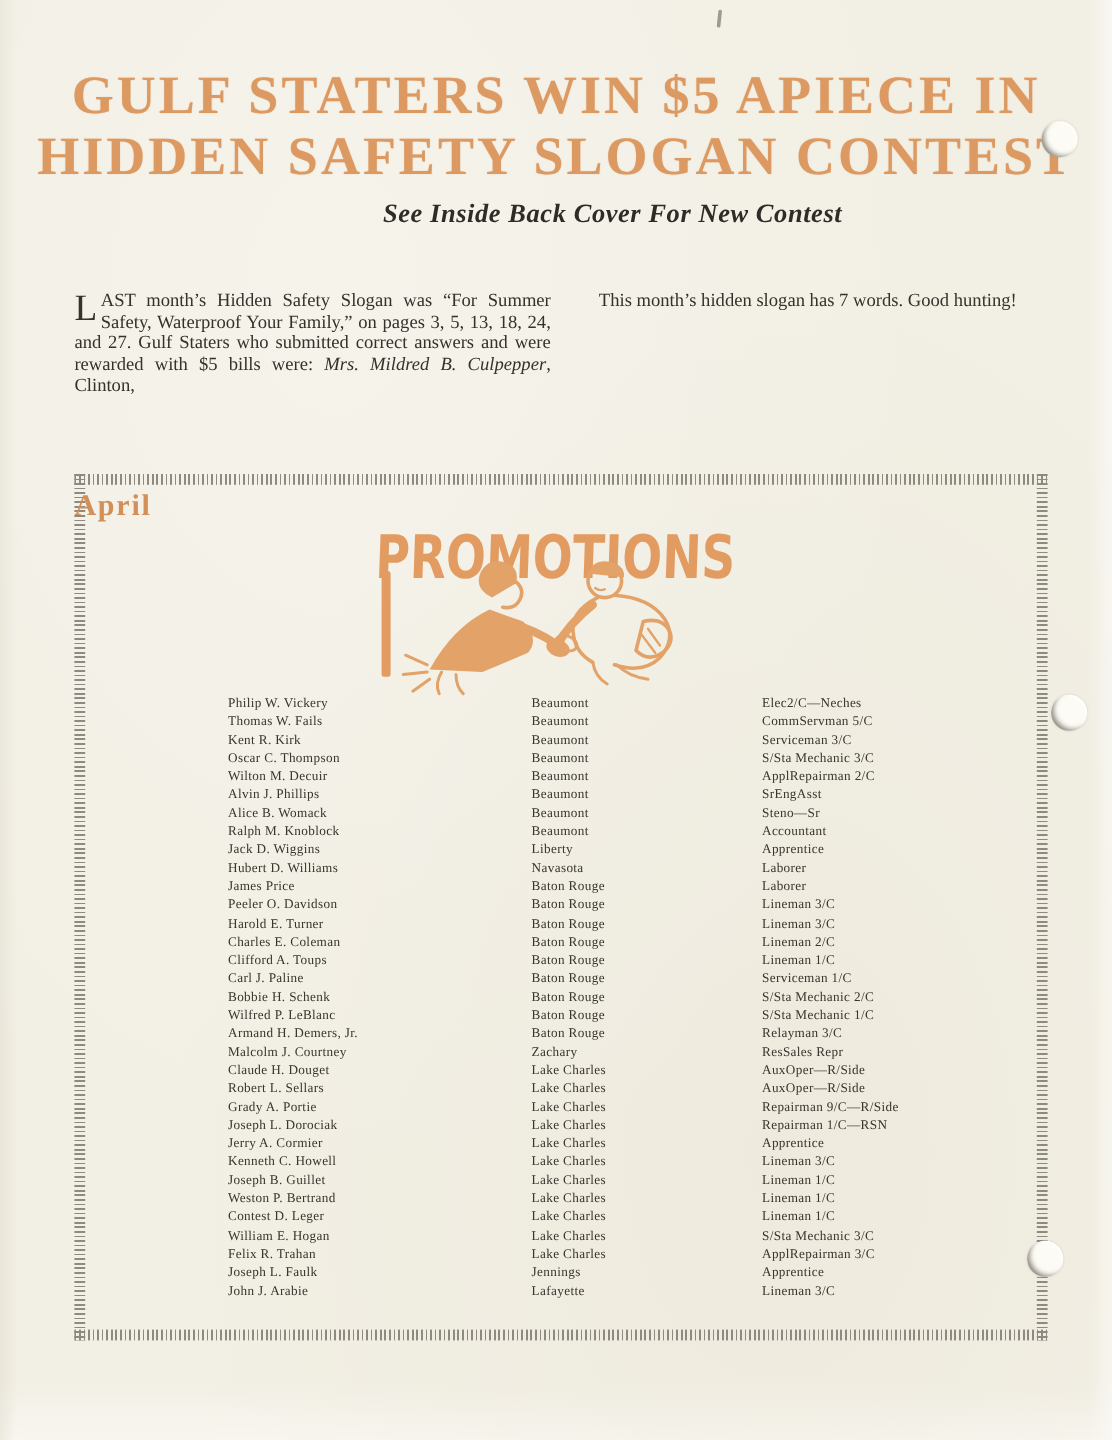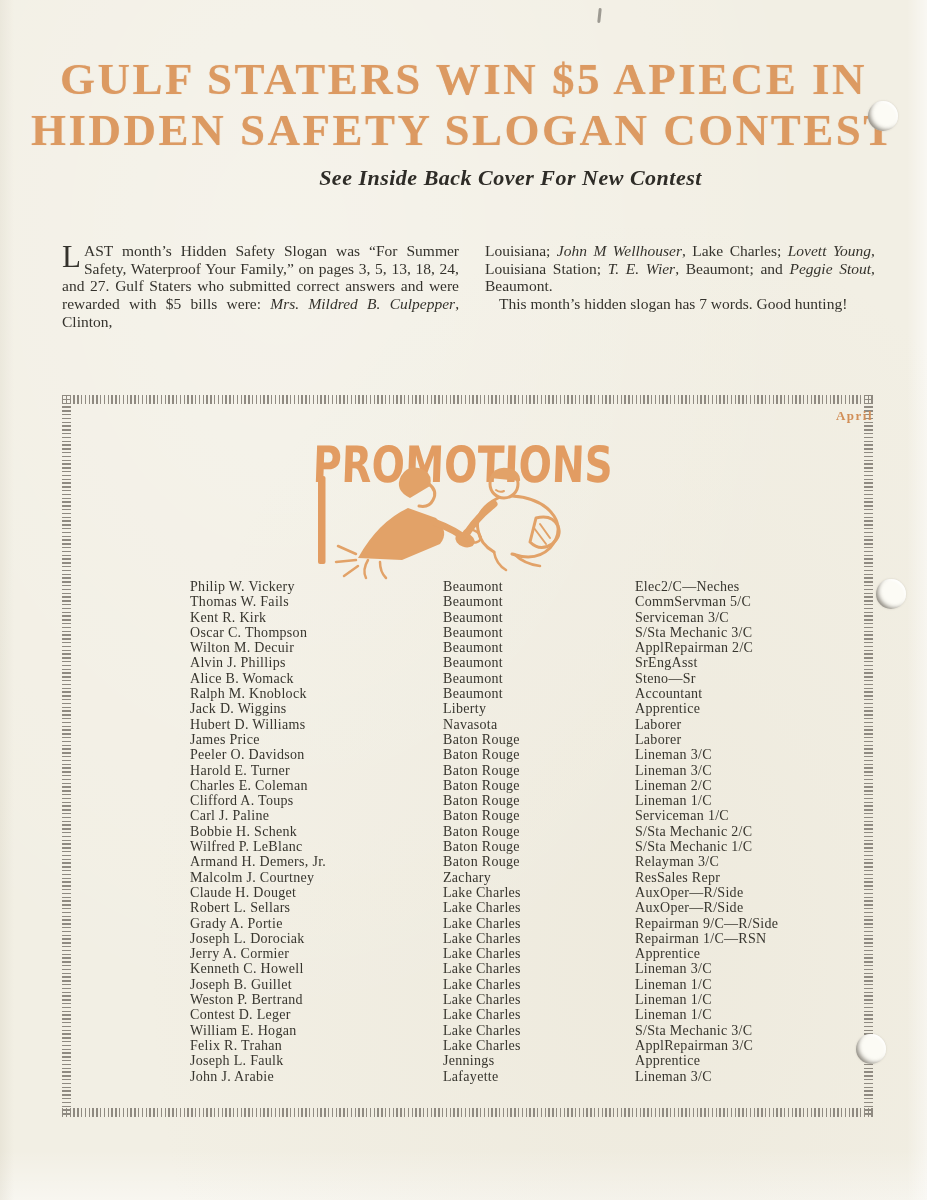--- a/index.html
+++ b/index.html
@@ -52,31 +52,31 @@
     position:absolute;left:62px;top:395px;width:811px;height:722px;
   }
   .bord{position:absolute;background-color:transparent;}
   .bord.h{left:0;right:0;height:9px;
     background-image:repeating-linear-gradient(to right,#8f8a81 0px,#8f8a81 1.4px,rgba(143,138,129,0) 1.4px,rgba(143,138,129,0) 3.8px);}
   .bord.v{top:0;bottom:0;width:9px;
     background-image:repeating-linear-gradient(to bottom,#8f8a81 0px,#8f8a81 1.4px,rgba(143,138,129,0) 1.4px,rgba(143,138,129,0) 3.8px);}
   .bord.top{top:0;} .bord.bottom{bottom:0;}
   .bord.left{left:0;} .bord.right{right:0;}
   .promo-month{
-    position:absolute;top:13px;left:0;width:100%;text-align:right;
-    color:#d28f58;font-size:13px;font-weight:bold;letter-spacing:1.5px;
+    position:absolute;top:13px;left:0;width:100%;text-align:left;
+    color:#d28f58;font-size:25px;font-weight:bold;letter-spacing:1.5px;
   }
   .promo-art{
     position:absolute;top:37px;left:50%;transform:translateX(-50%);
     width:340px;height:152px;
   }
   
   .promo-table{
     position:absolute;top:184px;left:128px;right:18px;
-    font-size:14px;color:#37352e;
+    font-size:11px;color:#37352e;
   }
   .trow{display:grid;grid-template-columns:253px 192px 1fr;line-height:15.3px;}
   .tcell{white-space:nowrap;letter-spacing:.3px;}
   
   .hole{
     position:absolute;width:30px;height:30px;border-radius:50%;
     background:#fcfbf5;
     box-shadow:inset 4px -3px 4px -2px rgba(88,82,70,.65), inset -2px 2px 3px -1px rgba(255,255,255,.9), 0 0 2px rgba(120,112,96,.25);
     z-index:5;
   }
@@ -95,21 +95,20 @@
     <div>GULF STATERS WIN $5 APIECE IN</div>
     <div>HIDDEN SAFETY SLOGAN CONTEST</div>
   </div>
   <div class="subtitle">See Inside Back Cover For New Contest</div>
 
   <div class="article">
     <div class="col-left">
       <span class="dropcap">L</span><span><span>AST month’s Hidden Safety Slogan was “For Summer Safety, Waterproof Your Family,” on pages 3, 5, 13, 18, 24, and 27.  Gulf Staters who submitted correct answers and were rewarded with $5 bills were: </span><span class="it">Mrs. Mildred B. Culpepper</span><span>, Clinton,</span></span>
     </div>
     <div class="col-right">
-      <div><span>Louisiana; </span><span class="it">John M Wellhouser</span><span>, Lake Charles; </span><span class="it">Lovett Young</span><span>, Louisiana Station; </span><span class="it">T. E. Wier</span><span>, Beaumont; and </span><span class="it">Peggie Stout</span><span>, Beaumont.</span></div>
       <div class="para2">This month’s hidden slogan has 7 words.  Good hunting!</div>
     </div>
   </div>
 
   <div class="promo-box">
     <div class="bord h top"></div>
     <div class="bord h bottom"></div>
     <div class="bord v left"></div>
     <div class="bord v right"></div>
 

